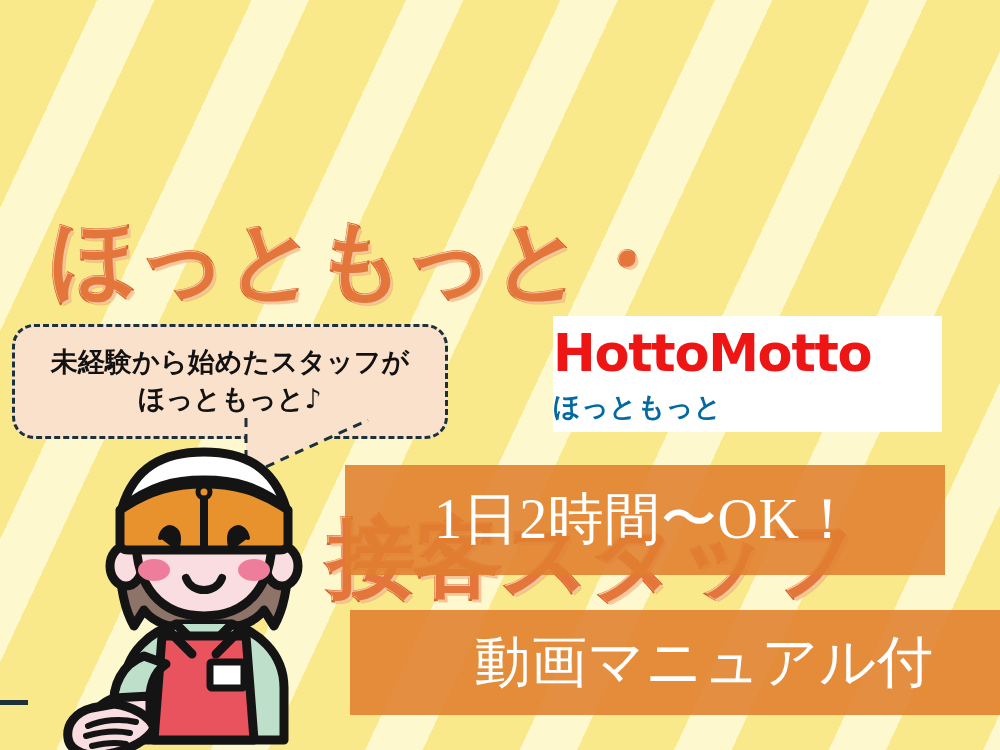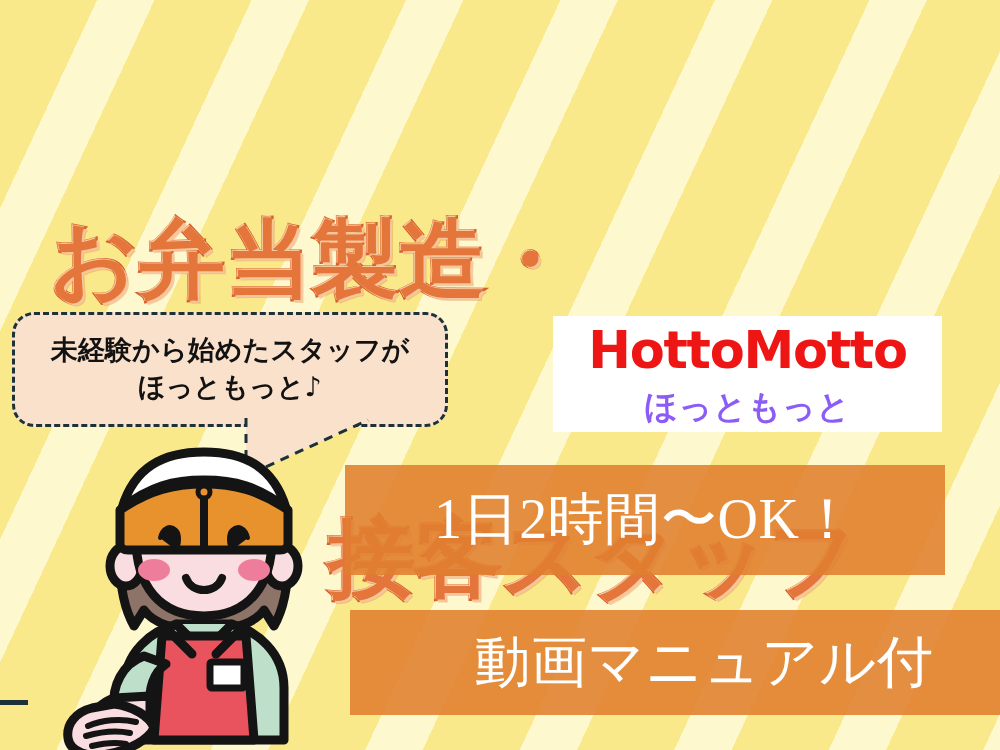--- a/index.html
+++ b/index.html
@@ -56,20 +56,21 @@
     position:absolute; left:12px; top:312px;
     width:436px;
   }
   #bubble {
     position:relative;
     background:#FAE1CC;
     border:3px dashed #1C3238;
     border-radius:22px;
     padding:16px 10px 18px;
     text-align:center;
+    margin-top:12px;
   }
   #bubble .bline {
     display:block;
     font-family:"DejaVu Sans","Liberation Sans",sans-serif;
     font-weight:600;
     font-size:27px;
     line-height:1.38;
     color:#121212;
     letter-spacing:0.005em;
     white-space:pre;
@@ -82,39 +83,39 @@
     pointer-events:none;
   }
 
   
   #logo-card {
     position:absolute;
     left:553px; top:316px;
     width:389px; height:116px;
     background:#FFFFFF;
     display:flex; flex-direction:column;
-    align-items:center; justify-content:center;
+    align-items:flex-start; justify-content:center;
     gap:14px;
   }
   #logo-main {
     font-family:"DejaVu Sans","Liberation Sans",sans-serif;
     font-weight:700;
     font-size:51px;
     line-height:1;
     letter-spacing:-0.025em;
     color:#EE1515;
     white-space:pre;
   }
   #logo-sub {
     font-family:"DejaVu Sans","Liberation Sans",sans-serif;
     font-weight:700;
-    font-size:33px;
+    font-size:27px;
     line-height:1;
     letter-spacing:0.02em;
-    color:#8b5cf6;
+    color:#0369a1;
     white-space:pre;
   }
 
   
   .banner {
     position:absolute;
     background:rgba(224,126,47,.88);
     display:flex; align-items:center; justify-content:center;
   }
   .banner span {
@@ -145,21 +146,21 @@
   }
 </style>
 </head>
 <body>
 
 <div id="poster">
 
   <div id="stripes"></div>
 
   <div class="headline">
-    <span class="l1">お弁当製造・</span>
+    <span class="l1">ほっともっと・</span>
     <span class="l2">接客スタッフ</span>
   </div>
 
   <div id="bubble-wrap">
     <div id="bubble">
       <span class="bline">未経験から始めたスタッフが</span>
       <span class="bline">ほっともっと♪</span>
     </div>
     <svg id="bubble-tail" viewBox="0 0 126 62">
       <path d="M2 0 L2 58 L124 2 Z" fill="#FAE1CC" stroke="none"></path>

